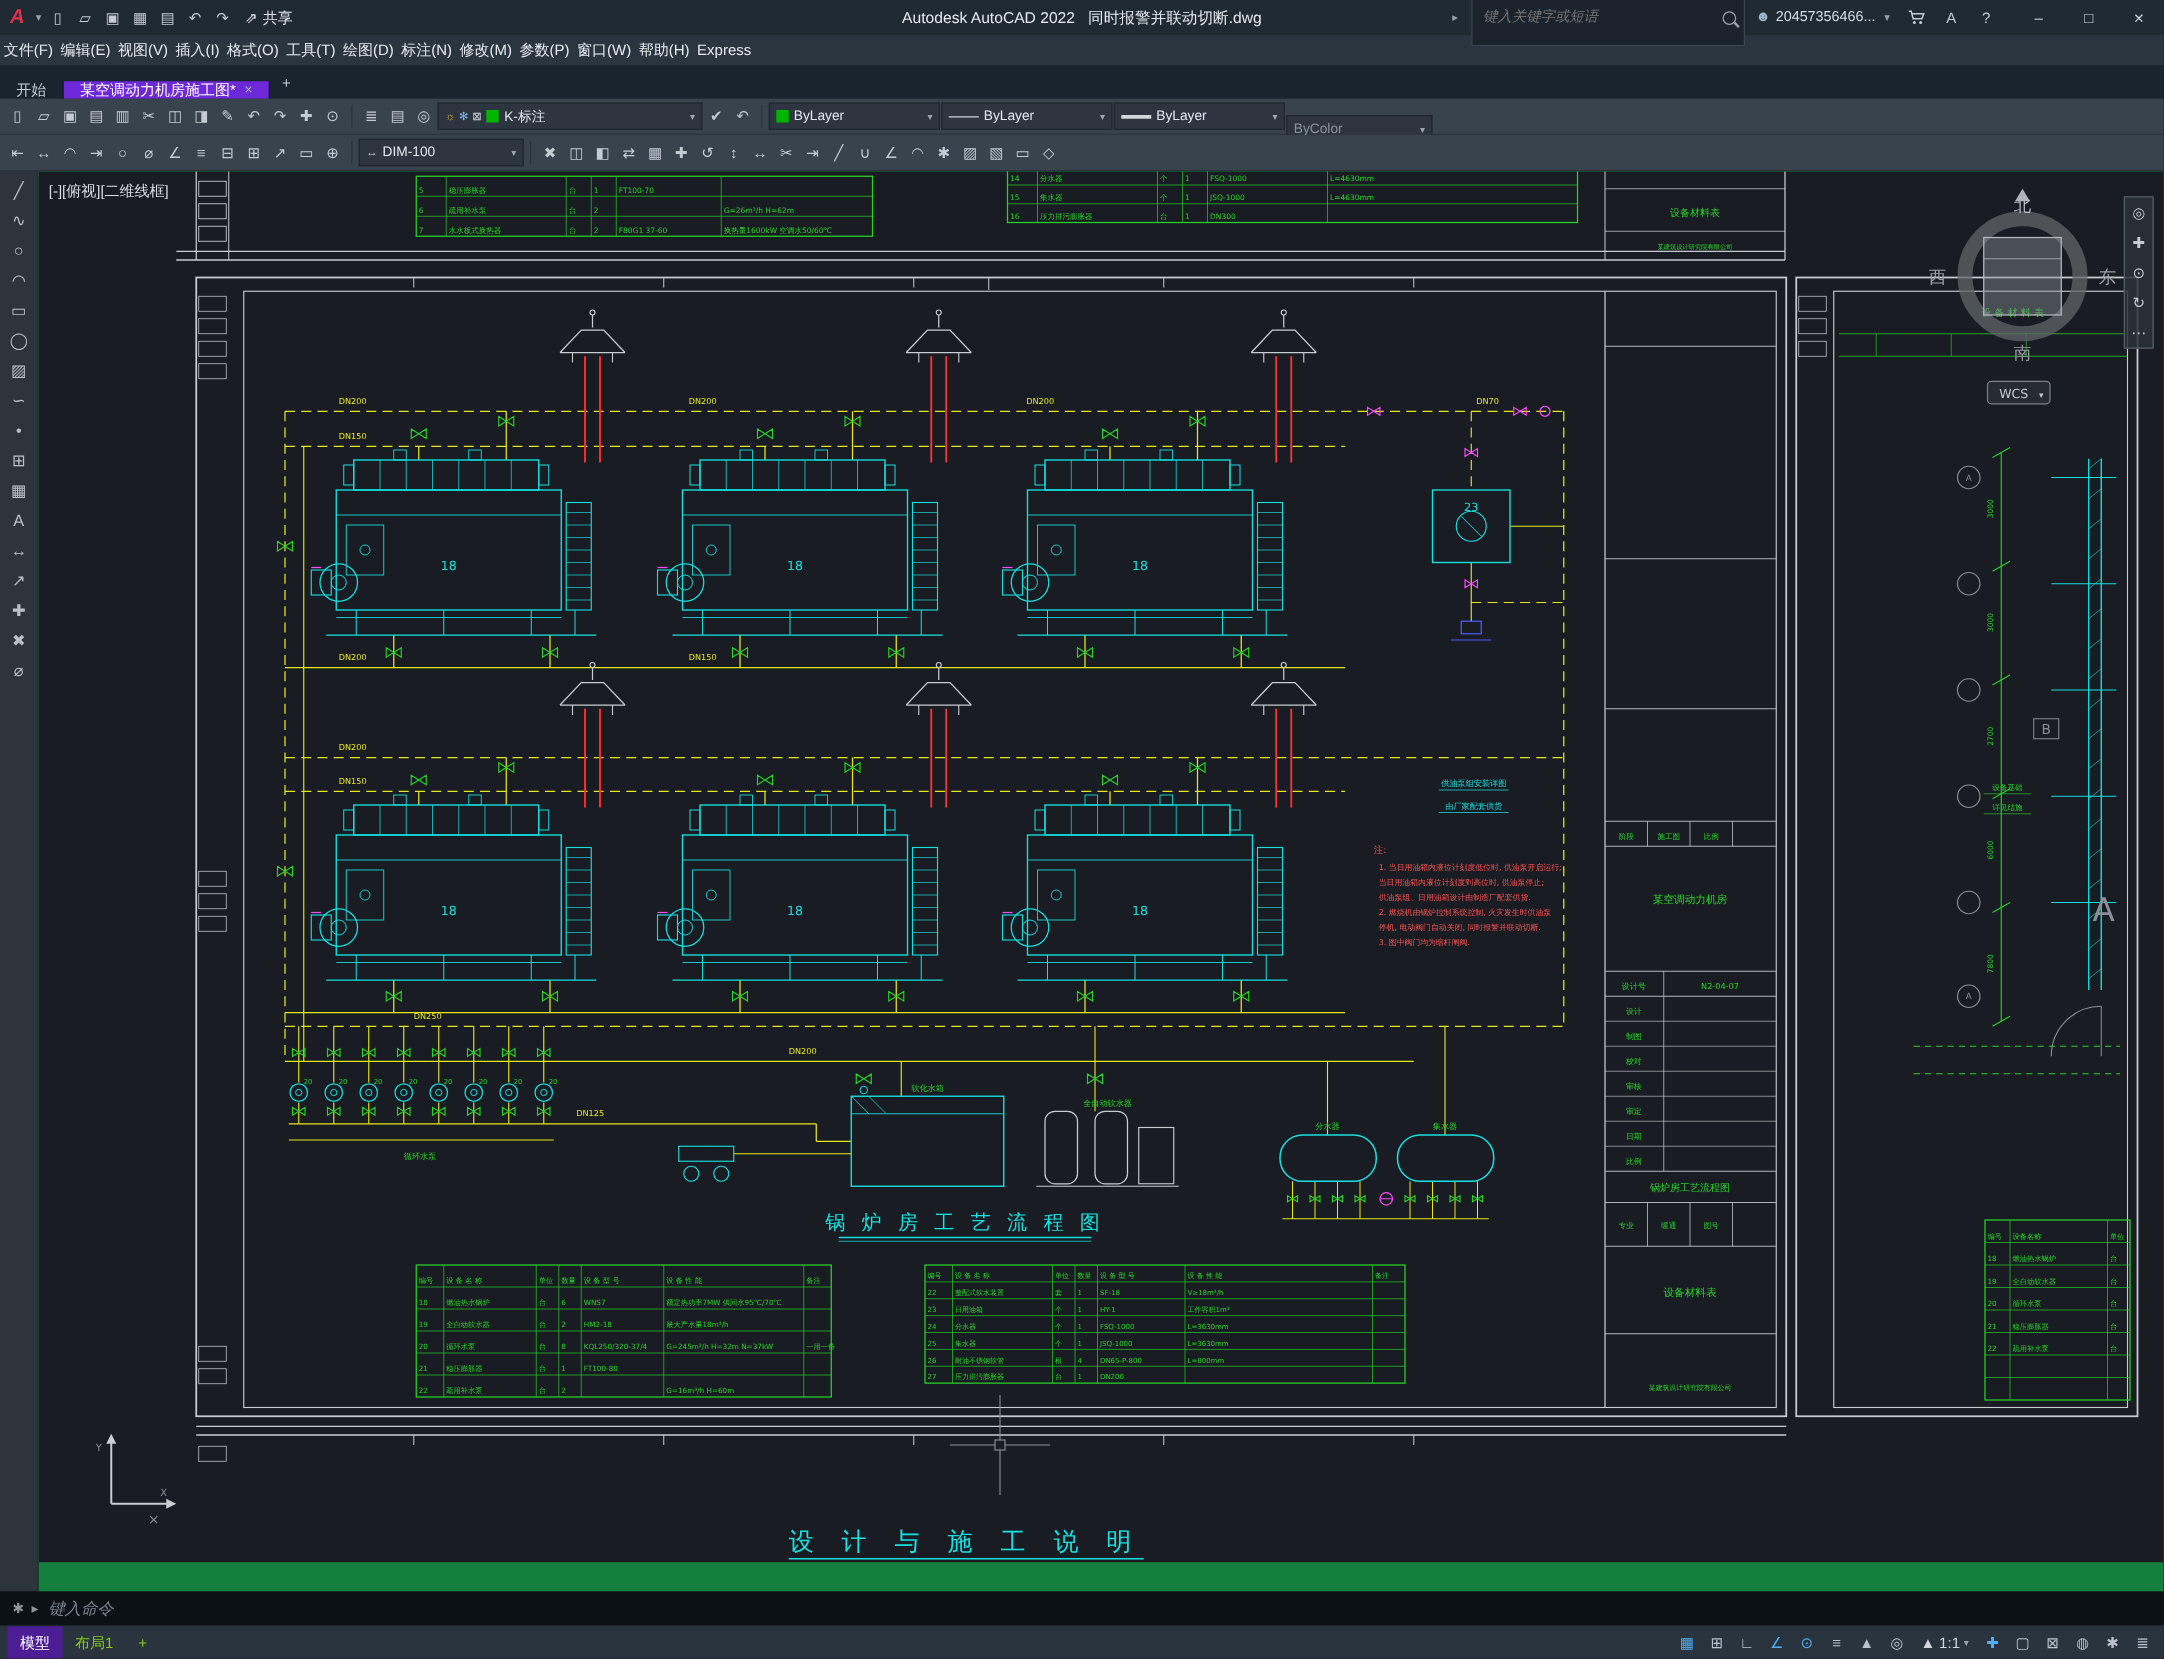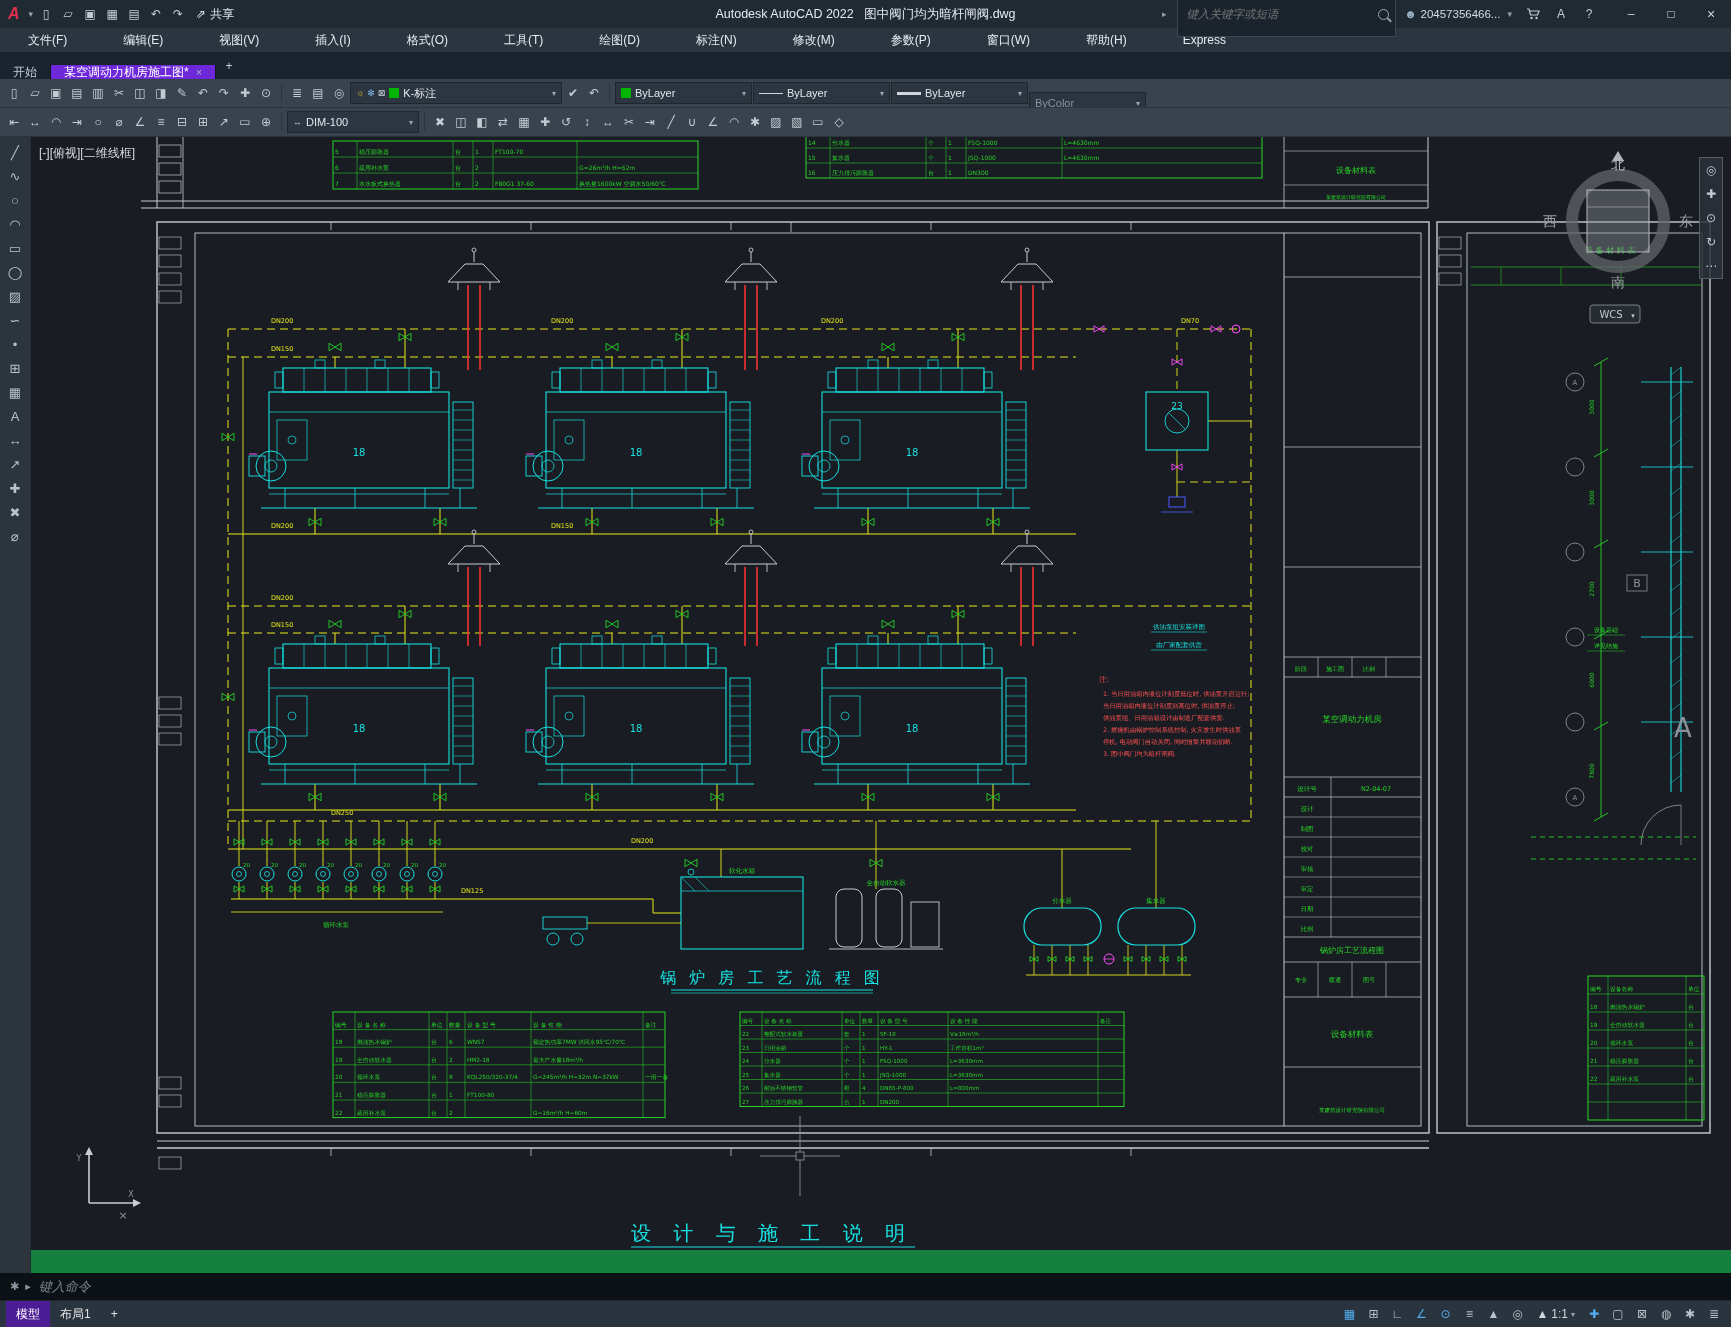--- a/index.html
+++ b/index.html
@@ -19,21 +19,21 @@
   .searchbox input{flex:1;background:transparent;border:none;outline:none;color:#aeb8c1;font-size:11.5px;font-style:italic;font-family:inherit;}
   .mag{width:9px;height:9px;border:1.5px solid #9aa4ae;border-radius:50%;position:relative;flex:0 0 auto;}
   .mag::after{content:'';position:absolute;width:5px;height:1.5px;background:#9aa4ae;transform:rotate(45deg);right:-4px;bottom:-2px;}
   .user{display:flex;align-items:center;gap:4px;color:#d6dce2;font-size:11.5px;}
   .winbtns{display:flex;margin-left:4px;}
   .winbtn{width:40px;height:28px;display:flex;align-items:center;justify-content:center;font-size:12px;color:#cfd6dc;}
   .winbtn.close{font-size:14px;}
 
   
   .menubar{height:24px;background:#2a353f;display:flex;align-items:center;font-size:12px;flex:0 0 auto;border-bottom:1px solid #1d252d;}
-  .menu-item{padding:0 28px;line-height:24px;color:#e6ebf0;}
+  .menu-item{padding:0 3px;line-height:24px;color:#e6ebf0;}
 
   
   .tabbar{height:26px;background:#19242e;display:flex;align-items:flex-end;font-size:12px;flex:0 0 auto;}
   .tab{height:14px;display:flex;align-items:center;padding:0 13px;color:#c2ccd4;border-right:1px solid #0f161d;gap:7px;margin-top:17px;}
   .tab.active{background:#6d28d9;color:#fff;}
   .tab .x{color:#aeb7bf;font-size:11px;}
   .tab-plus{width:26px;height:26px;display:flex;align-items:center;justify-content:center;color:#c2ccd4;}
 
   
   .toolbar{height:28px;background:#39434e;display:flex;align-items:center;gap:1px;padding:0 4px;flex:0 0 auto;border-bottom:1px solid #2b333c;}
@@ -57,21 +57,21 @@
 
   
   .cmdrow{height:27px;display:flex;align-items:center;padding-left:10px;font-size:13px;flex:0 0 auto;}
   .cmd-h{background:#131820;color:#e8edf2;border-top:1px solid #262e37;}
   .cmd-i{background:#0c1116;color:#79838d;gap:8px;}
   .cmd-i .prompt{font-style:italic;}
   .cic{color:#8d98a2;font-size:11px;}
 
   
   .statusbar{height:26px;background:#2a343e;display:flex;align-items:center;font-size:12px;flex:0 0 auto;padding:0 6px;border-top:1px solid #1d252d;}
-  .mtab{padding:0 10px;height:26px;display:flex;align-items:center;color:#e5e5e5;}
+  .mtab{padding:0 10px;height:26px;display:flex;align-items:center;color:#84cc16;}
   .mtab.active{background:#4c1d95;color:#fff;}
   .st-right{margin-left:auto;display:flex;align-items:center;gap:2px;}
   .sic{width:22px;height:20px;display:flex;align-items:center;justify-content:center;color:#b9c2ca;font-size:12px;}
   .sic.on{color:#52aef0;}
   .scale{color:#cfd6dc;padding:0 6px;display:flex;align-items:center;gap:3px;}
   #cad text{font-family:"DejaVu Sans","Liberation Sans",sans-serif;}
 </style>
 </head>
 <body>
 
@@ -87,21 +87,21 @@
         <span class="icn">▦</span>
         <span class="icn">▤</span>
         <span class="icn">↶</span>
         <span class="icn">↷</span>
       </span>
     <span class="share">
       <span>⇗</span>
       <span>共享</span>
     </span>
     <span class="tb-center">
-      <span>Autodesk AutoCAD 2022</span>&nbsp;&nbsp;&nbsp;<span>图中阀门均为暗杆闸阀.dwg</span>
+      <span>Autodesk AutoCAD 2022</span>&nbsp;&nbsp;&nbsp;<span>同时报警并联动切断.dwg</span>
     </span>
     <span class="tb-right">
       <span class="chev">▸</span>
       <span class="searchbox">
         <input placeholder="键入关键字或短语" style="">
         <span class="mag"></span>
       </span>
       <span class="user">
         <span style="color:#9fb7c9;">☻</span>
         <span>20457356466...</span>

